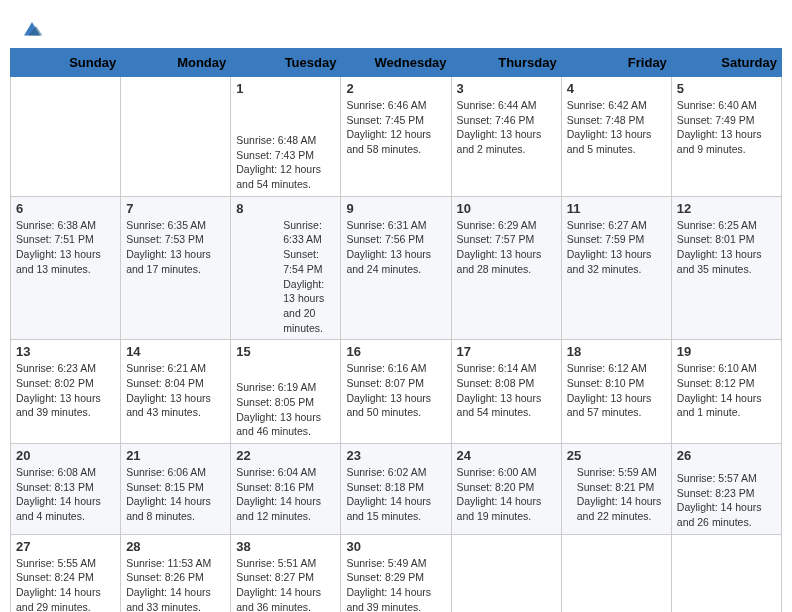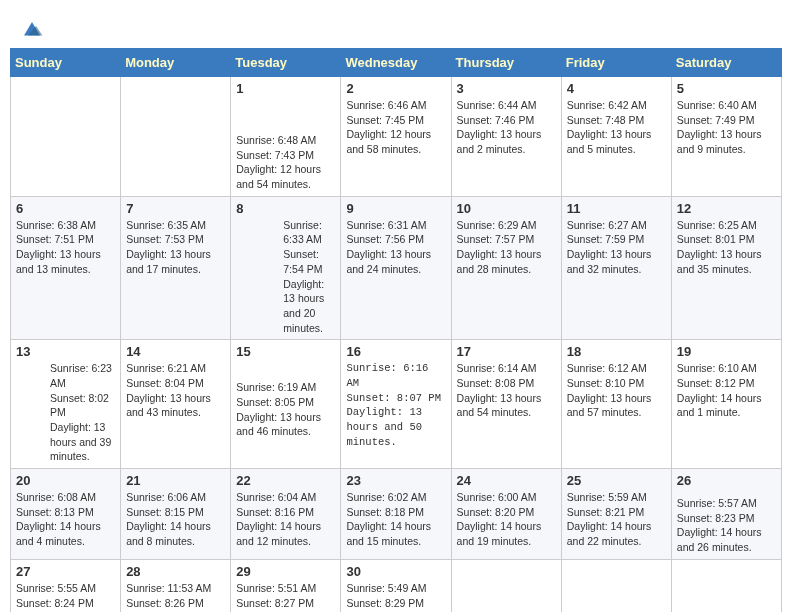--- a/index.html
+++ b/index.html
@@ -46,25 +46,25 @@
       font-size: 16px;
       color: #555;
     }
     .calendar {
       width: 100%;
       border-collapse: collapse;
       border: 1px solid #ccc;
     }
     .calendar th {
       background-color: #3a7bbf;
-      color: #fef9c3;
+      color: #000000;
       font-size: 13px;
       font-weight: bold;
       padding: 6px 4px;
-      text-align: left;
+      text-align: right;
       border: 1px solid #3a7bbf;
     }
     .calendar td {
       vertical-align: top;
       border: 1px solid #ccc;
       padding: 4px 5px;
       width: calc(100%/7);
       min-height: 70px;
       font-size: 10.5px;
       color: #333;
@@ -203,39 +203,39 @@
         <td>
           <span class="day-number">12</span>
           <div class="day-info" style="white-space: pre-line;">Sunrise: 6:25 AM
 Sunset: 8:01 PM
 Daylight: 13 hours and 35 minutes.</div>
         </td>
       </tr>
       <tr>
         <td>
           <span class="day-number">13</span>
-          <div class="day-info" style="white-space: pre-line; margin-left: 34px;">Sunrise: 6:23 AM
+          <div class="day-info" style="white-space: pre-line;">Sunrise: 6:23 AM
 Sunset: 8:02 PM
 Daylight: 13 hours and 39 minutes.</div>
         </td>
         <td>
           <span class="day-number">14</span>
           <div class="day-info" style="white-space: pre-line;">Sunrise: 6:21 AM
 Sunset: 8:04 PM
 Daylight: 13 hours and 43 minutes.</div>
         </td>
         <td>
           <span class="day-number">15</span>
           <div class="day-info" style="white-space: pre-line; margin-top: 21px;">Sunrise: 6:19 AM
 Sunset: 8:05 PM
 Daylight: 13 hours and 46 minutes.</div>
         </td>
         <td>
           <span class="day-number">16</span>
-          <div class="day-info" style="white-space: pre-line; font-family: Liberation Mono, monospace;">Sunrise: 6:16 AM
+          <div class="day-info" style="white-space: pre-line;">Sunrise: 6:16 AM
 Sunset: 8:07 PM
 Daylight: 13 hours and 50 minutes.</div>
         </td>
         <td>
           <span class="day-number">17</span>
           <div class="day-info" style="white-space: pre-line;">Sunrise: 6:14 AM
 Sunset: 8:08 PM
 Daylight: 13 hours and 54 minutes.</div>
         </td>
         <td>
@@ -277,21 +277,21 @@
 Daylight: 14 hours and 15 minutes.</div>
         </td>
         <td>
           <span class="day-number">24</span>
           <div class="day-info" style="white-space: pre-line;">Sunrise: 6:00 AM
 Sunset: 8:20 PM
 Daylight: 14 hours and 19 minutes.</div>
         </td>
         <td>
           <span class="day-number">25</span>
-          <div class="day-info" style="white-space: pre-line;">Sunrise: 5:59 AM
+          <div class="day-info" style="white-space: pre-line; margin-left: 10px;">Sunrise: 5:59 AM
 Sunset: 8:21 PM
 Daylight: 14 hours and 22 minutes.</div>
         </td>
         <td>
           <span class="day-number">26</span>
           <div class="day-info" style="white-space: pre-line; margin-top: 8px;">Sunrise: 5:57 AM
 Sunset: 8:23 PM
 Daylight: 14 hours and 26 minutes.</div>
         </td>
       </tr>
@@ -302,21 +302,21 @@
 Sunset: 8:24 PM
 Daylight: 14 hours and 29 minutes.</div>
         </td>
         <td>
           <span class="day-number">28</span>
           <div class="day-info" style="white-space: pre-line;">Sunrise: 11:53 AM
 Sunset: 8:26 PM
 Daylight: 14 hours and 33 minutes.</div>
         </td>
         <td>
-          <span class="day-number">29</span>
+          <span class="day-number">38</span>
           <div class="day-info" style="white-space: pre-line;">Sunrise: 5:51 AM
 Sunset: 8:27 PM
 Daylight: 14 hours and 36 minutes.</div>
         </td>
         <td>
           <span class="day-number">30</span>
           <div class="day-info" style="white-space: pre-line;">Sunrise: 5:49 AM
 Sunset: 8:29 PM
 Daylight: 14 hours and 39 minutes.</div>
         </td>

